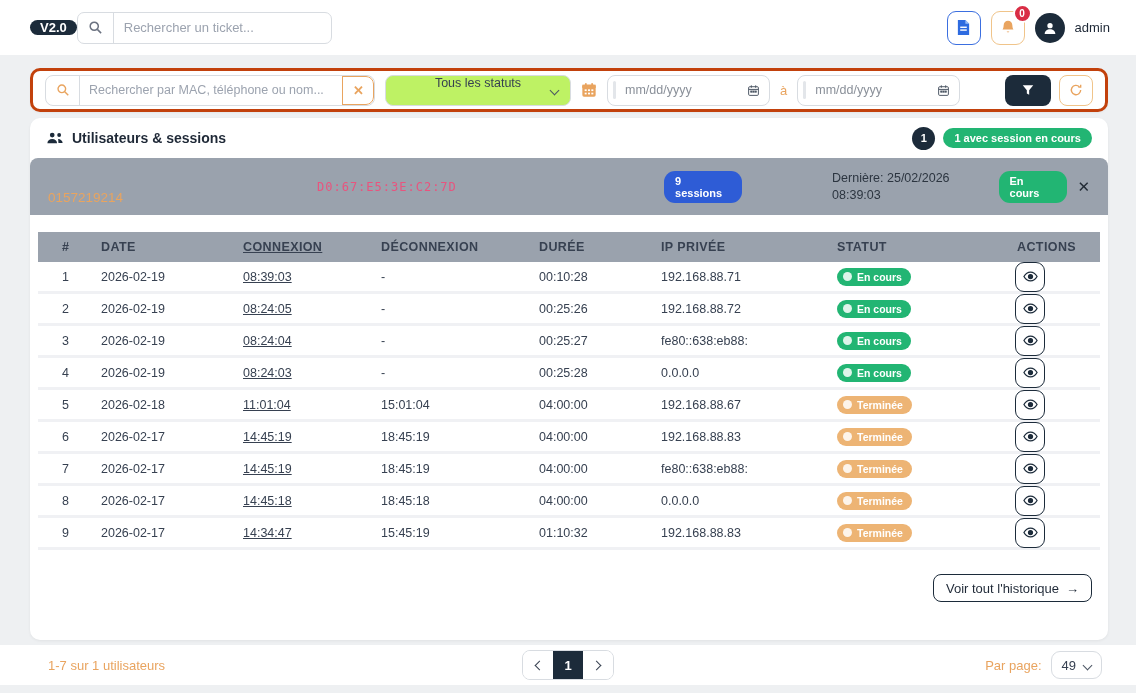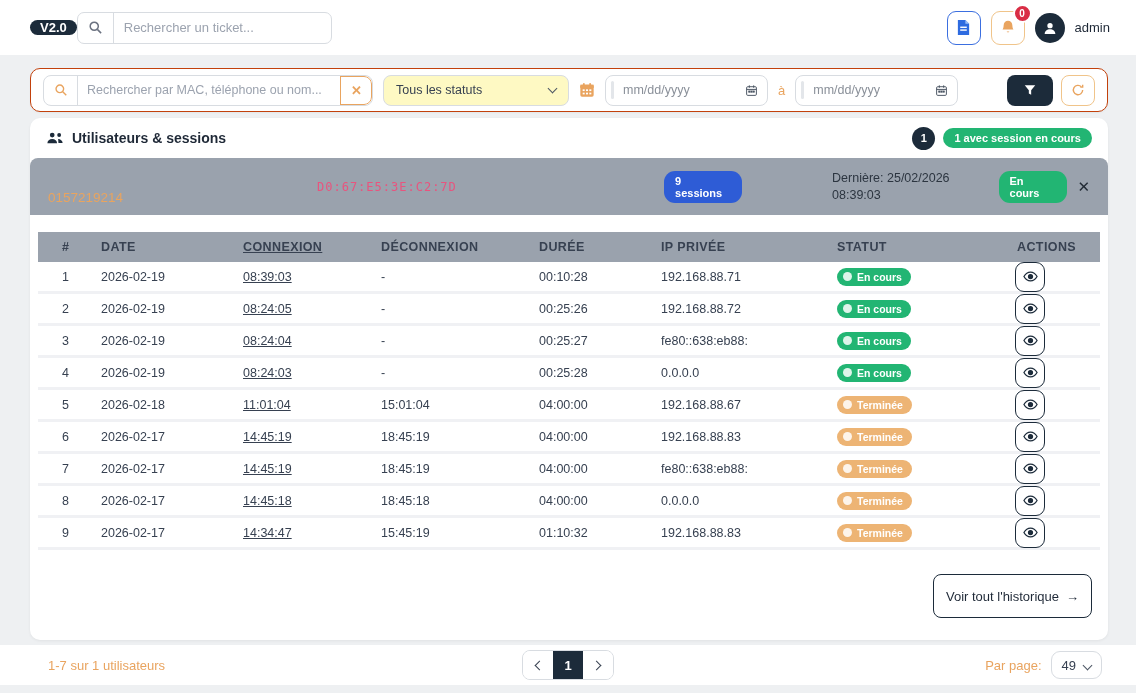--- a/index.html
+++ b/index.html
@@ -21,27 +21,27 @@
   .icon-btn{width:34px;height:34px;border-radius:9px;background:#fff;display:flex;align-items:center;justify-content:center;cursor:pointer;position:relative;}
   .doc-btn{border:1px solid var(--blue-icon);}
   .bell-btn{border:1px solid #f0c48a;}
   .notif{position:absolute;top:-8px;right:-8px;min-width:19px;height:19px;border-radius:50%;background:var(--red);color:#fff;font-size:10px;font-weight:bold;display:flex;align-items:center;justify-content:center;border:2px solid #fff;}
   .avatar{width:30px;height:30px;border-radius:50%;background:var(--dark);display:flex;align-items:center;justify-content:center;}
   .admin-name{font-size:13px;color:#1f2937;}
   
   .band{position:absolute;top:55px;left:0;width:1136px;height:590px;background:var(--page-gray);}
   .bottom-strip{position:absolute;top:685px;left:0;width:1136px;height:8px;background:var(--page-gray);}
   
-  .filter-card{position:absolute;top:68px;left:30px;width:1078px;height:44px;background:#fff;border:1px solid #c2410c;border-radius:10px;display:flex;align-items:center;padding:0 12px;gap:10px;box-shadow:0 1px 2px rgba(0,0,0,.04);}
+  .filter-card{position:absolute;top:68px;left:30px;width:1078px;height:44px;background:#fff;border:3px solid #c2410c;border-radius:10px;display:flex;align-items:center;padding:0 12px;gap:10px;box-shadow:0 1px 2px rgba(0,0,0,.04);}
   .f-search{width:330px;height:31px;border:1px solid var(--border);border-radius:8px;display:flex;align-items:center;overflow:hidden;}
   .f-search .mag{width:34px;display:flex;align-items:center;justify-content:center;border-right:1px solid var(--border);height:100%;}
   .f-search input{border:0;outline:none;flex:1;font-size:12.5px;padding:0 9px;color:var(--text);}
   .f-search input::placeholder{color:var(--muted);}
   .f-clear{width:32px;height:100%;border:0;border-left:1px solid var(--orange);background:#fff;color:var(--orange);font-size:13px;font-weight:bold;cursor:pointer;outline:1px solid var(--orange);outline-offset:-1px;border-radius:0 8px 8px 0;}
-  .f-select{width:186px;height:31px;border:1px solid var(--border);border-radius:8px;display:flex;align-items:center;padding:0 12px;font-size:12.5px;color:#374151;cursor:pointer;background:#fef9c3;}
+  .f-select{width:186px;height:31px;border:1px solid var(--border);border-radius:8px;display:flex;align-items:center;padding:0 12px;font-size:12.5px;color:#374151;cursor:pointer;background:#bef264;flex-direction:column;}
   .chev{width:7px;height:7px;border-right:1.6px solid #4b5563;border-bottom:1.6px solid #4b5563;transform:rotate(45deg);margin-left:auto;margin-top:-3px;}
   .cal-orange{display:flex;align-items:center;}
   .f-date{width:163px;height:31px;border:1px solid var(--border);border-radius:8px;display:flex;align-items:center;background:#fff;overflow:hidden;}
   .f-date .lbar{width:3px;height:60%;background:#e3e6ea;margin-left:5px;border-radius:2px;}
   .f-date .dval{flex:1;font-size:12.5px;color:#8a9099;padding:0 9px;}
   .f-date .dcal{margin-right:9px;display:flex;}
   .a-label{color:var(--orange);font-size:13px;}
   .f-actions{margin-left:auto;display:flex;gap:8px;align-items:center;}
   .filter-btn{width:46px;height:31px;background:var(--dark);border:0;border-radius:8px;display:flex;align-items:center;justify-content:center;cursor:pointer;}
   .refresh-btn{width:34px;height:31px;background:#fff;border:1px solid #f0c48a;border-radius:8px;display:flex;align-items:center;justify-content:center;cursor:pointer;color:var(--orange);font-size:15px;font-weight:bold;}
@@ -73,21 +73,21 @@
   .c-ip{width:176px;}
   .c-statut{width:142px;}
   .c-actions{width:97px;}
   .th.c-actions{padding-left:38px;}
   .badge{display:inline-flex;align-items:center;gap:5px;color:#fff;font-size:10.5px;font-weight:bold;padding:3px 9px 3px 6px;border-radius:10px;}
   .badge .dot{width:9px;height:9px;border-radius:50%;background:rgba(255,255,255,.85);}
   .badge-active{background:var(--green);}
   .badge-done{background:var(--orange-soft);}
   .eye-btn{width:30px;height:30px;margin-left:36px;border:1.6px solid var(--dark);border-radius:9px;background:#fff;display:flex;align-items:center;justify-content:center;cursor:pointer;}
   .history-row{display:flex;justify-content:flex-end;padding:24px 8px 0 0;}
-  .history-btn{height:44px;border:1.5px solid var(--dark);border-radius:8px;background:#fff;font-size:13px;color:#1f2937;padding:0 12px;display:flex;align-items:center;gap:7px;cursor:pointer;}
+  .history-btn{height:28px;border:1.5px solid var(--dark);border-radius:8px;background:#fff;font-size:13px;color:#1f2937;padding:0 12px;display:flex;align-items:center;gap:7px;cursor:pointer;}
   
   .footer{position:absolute;top:645px;left:0;width:1136px;height:40px;background:#fff;display:flex;align-items:center;}
   .f-summary{margin-left:48px;font-size:13px;color:var(--orange);}
   .pager{position:absolute;left:50%;transform:translateX(-50%);display:flex;border:1px solid var(--border);border-radius:8px;overflow:hidden;background:#fff;}
   .pg{width:30px;height:28px;display:flex;align-items:center;justify-content:center;font-size:13px;cursor:pointer;background:#fff;border:0;color:#374151;}
   .pg.active{background:var(--dark);color:#fff;font-weight:bold;}
   .pchev{width:7px;height:7px;border-right:1.7px solid #374151;border-bottom:1.7px solid #374151;}
   .pchev.left{transform:rotate(135deg);margin-left:3px;}
   .pchev.right{transform:rotate(-45deg);margin-right:3px;}
   .perpage{margin-left:auto;margin-right:34px;display:flex;align-items:center;gap:9px;}

